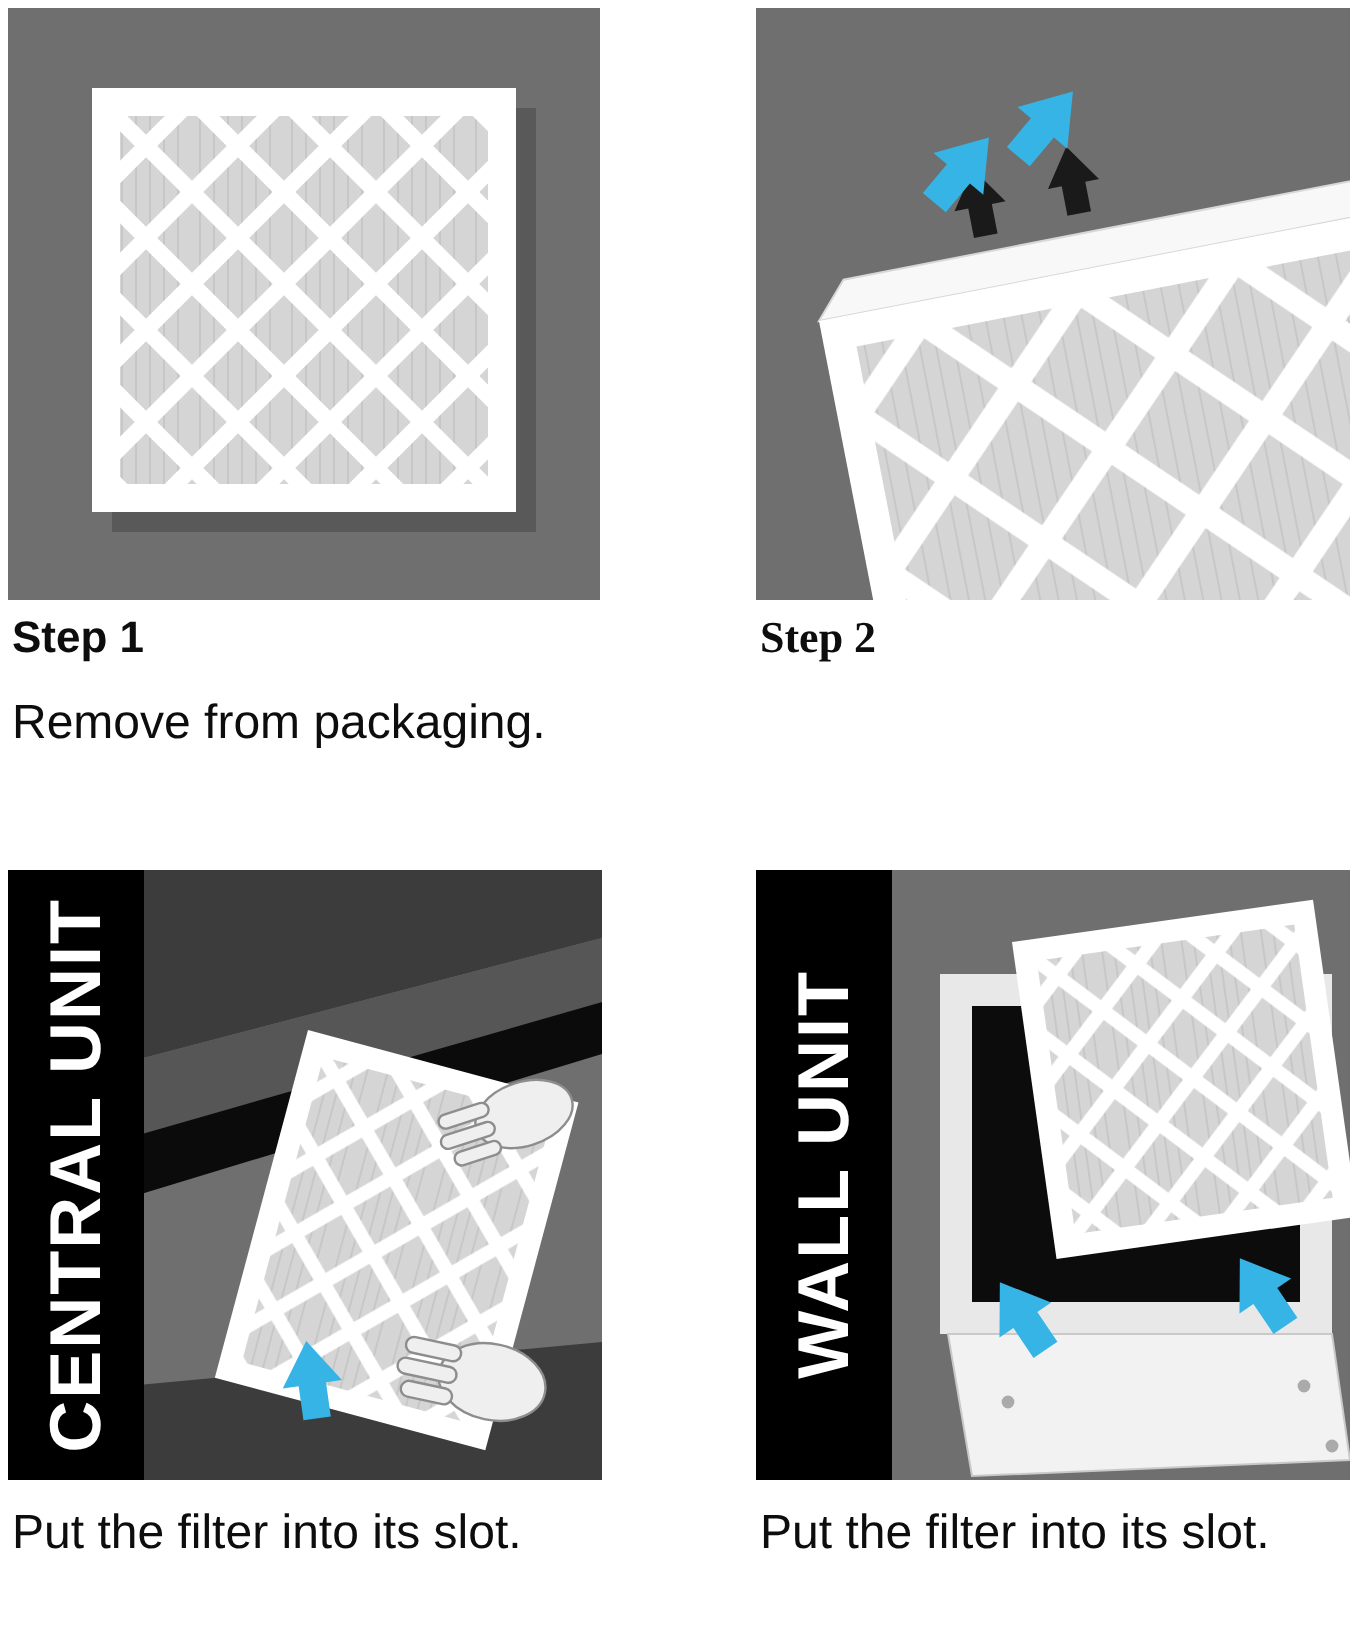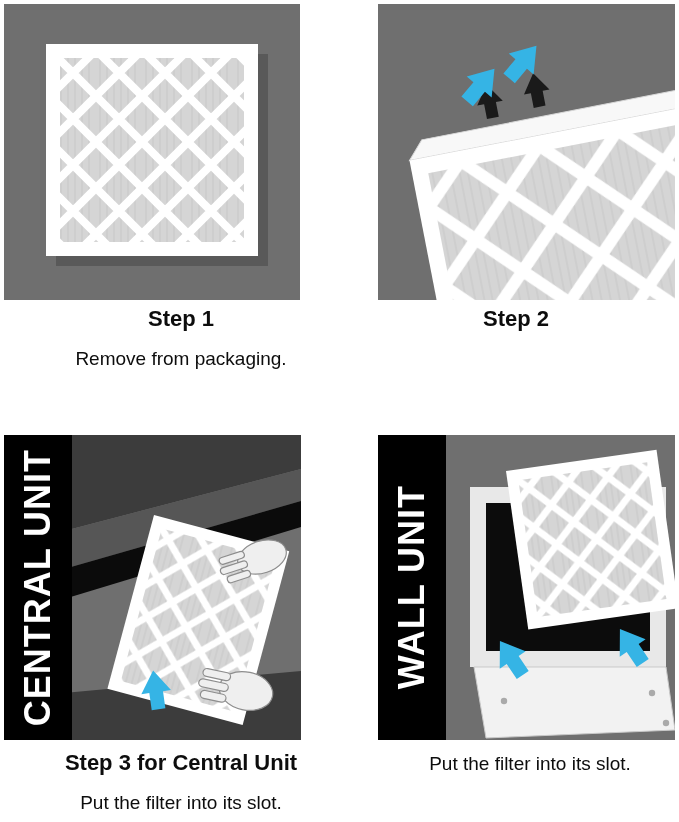--- a/index.html
+++ b/index.html
@@ -8,27 +8,27 @@
   .panel{position:absolute;background:#6f6f6f;overflow:hidden;}
   .panel svg{display:block;}
   #panel1{left:4px;top:4px;width:296px;height:296px;}
   #panel2{left:378px;top:4px;width:297px;height:296px;}
   #panel3{left:4px;top:435px;width:297px;height:305px;}
   #panel4{left:378px;top:435px;width:297px;height:305px;}
   .banner{position:absolute;left:0;top:0;width:68px;height:100%;background:#000;
           display:flex;align-items:center;justify-content:center;}
   .banner span{writing-mode:vertical-rl;transform:rotate(180deg);color:#fff;
                font-weight:700;font-size:36px;letter-spacing:1px;white-space:nowrap;}
-  .cap{position:absolute;color:#0d0d0d;text-align:center;}
+  .cap{position:absolute;color:#0d0d0d;}
   #cap1{left:6px;top:306px;width:350px;}
-  #cap2{left:380px;top:306px;width:272px;}
+  #cap2{left:380px;top:306px;width:272px;font-family:Liberation Serif, serif;}
   #cap3{left:6px;top:750px;width:350px;}
   #cap4{left:380px;top:750px;width:300px;}
   .cap .title{font-size:22px;font-weight:700;margin:0 0 13px 0;}
-  .cap .body{font-size:19px;font-weight:400;line-height:1.45;margin:0;}
+  .cap .body{font-size:24px;font-weight:400;line-height:1.45;margin:0;}
 </style>
 </head>
 <body>
 
 <div class="sheet">
 
   <div class="panel" id="panel1">
     <svg width="296" height="296" viewBox="0 0 296 296">
       <defs>
         <pattern id="lat1" width="46" height="46" patternUnits="userSpaceOnUse">
@@ -140,20 +140,19 @@
   </div>
 
   <div class="cap" id="cap1">
     <p class="title">Step 1</p>
     <p class="body">Remove from packaging.</p>
   </div>
   <div class="cap" id="cap2">
     <p class="title">Step 2</p>
   </div>
   <div class="cap" id="cap3">
-    <p class="title">Step 3 for Central Unit</p>
     <p class="body">Put the filter into its slot.</p>
   </div>
   <div class="cap" id="cap4">
     <p class="body">Put the filter into its slot.</p>
   </div>
 
 </div>
 
 </body></html>

